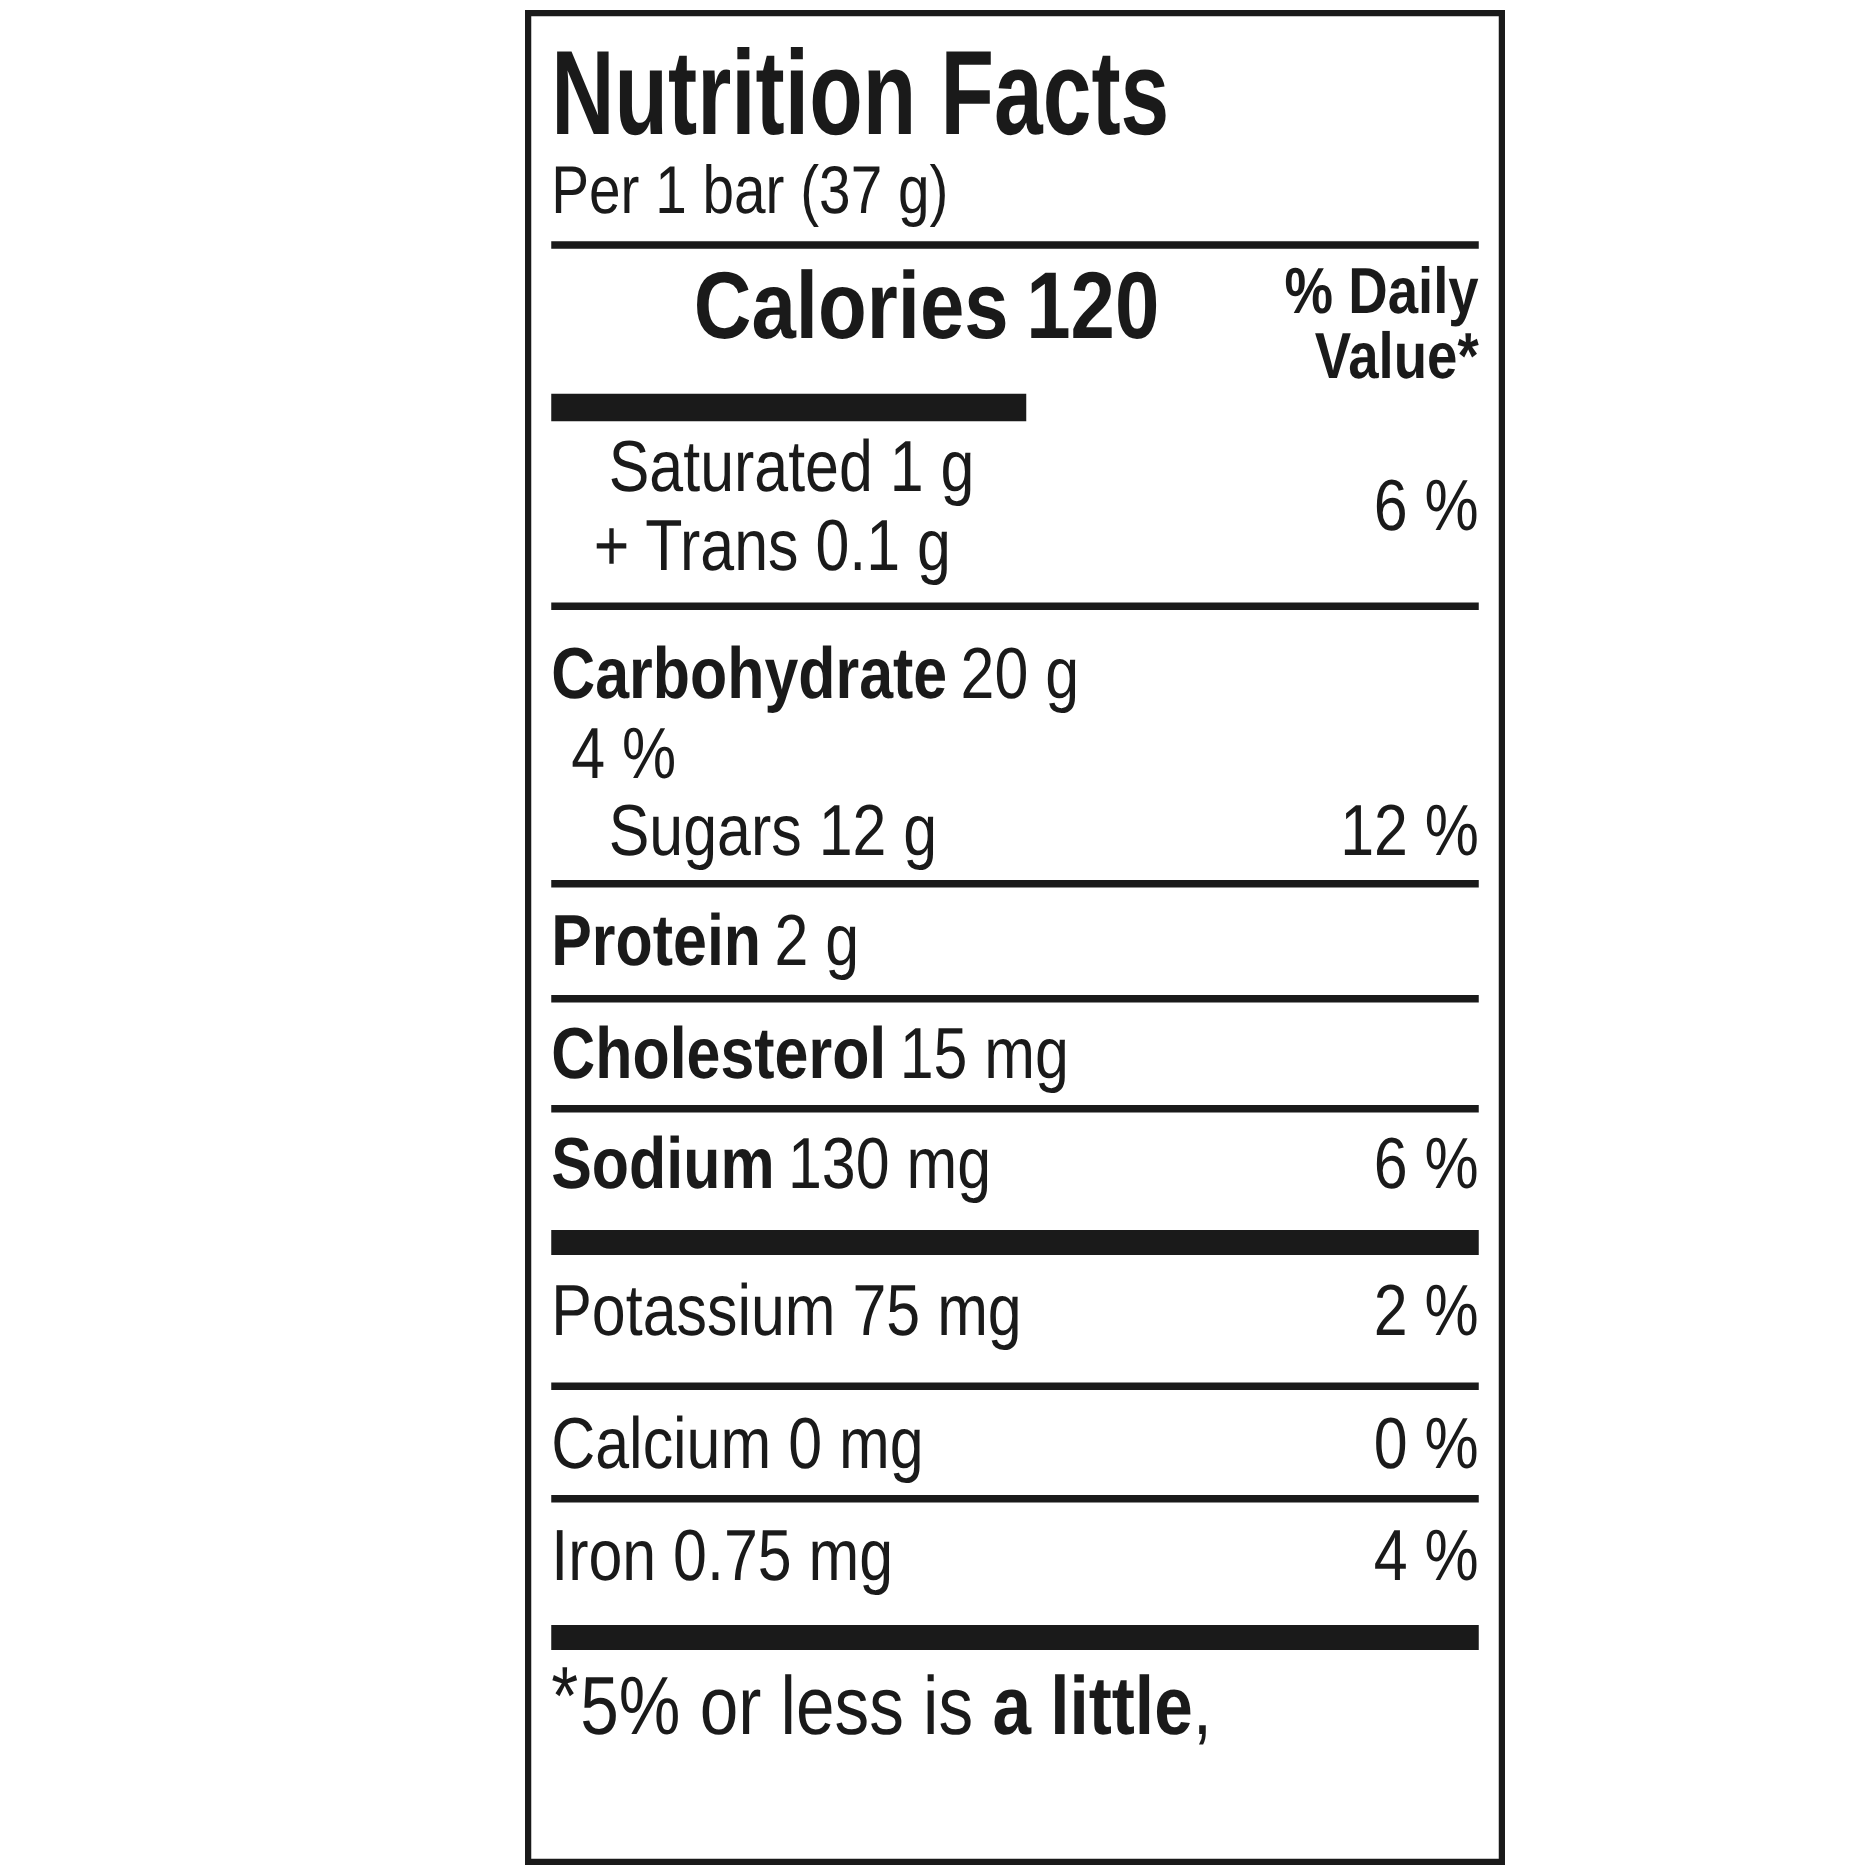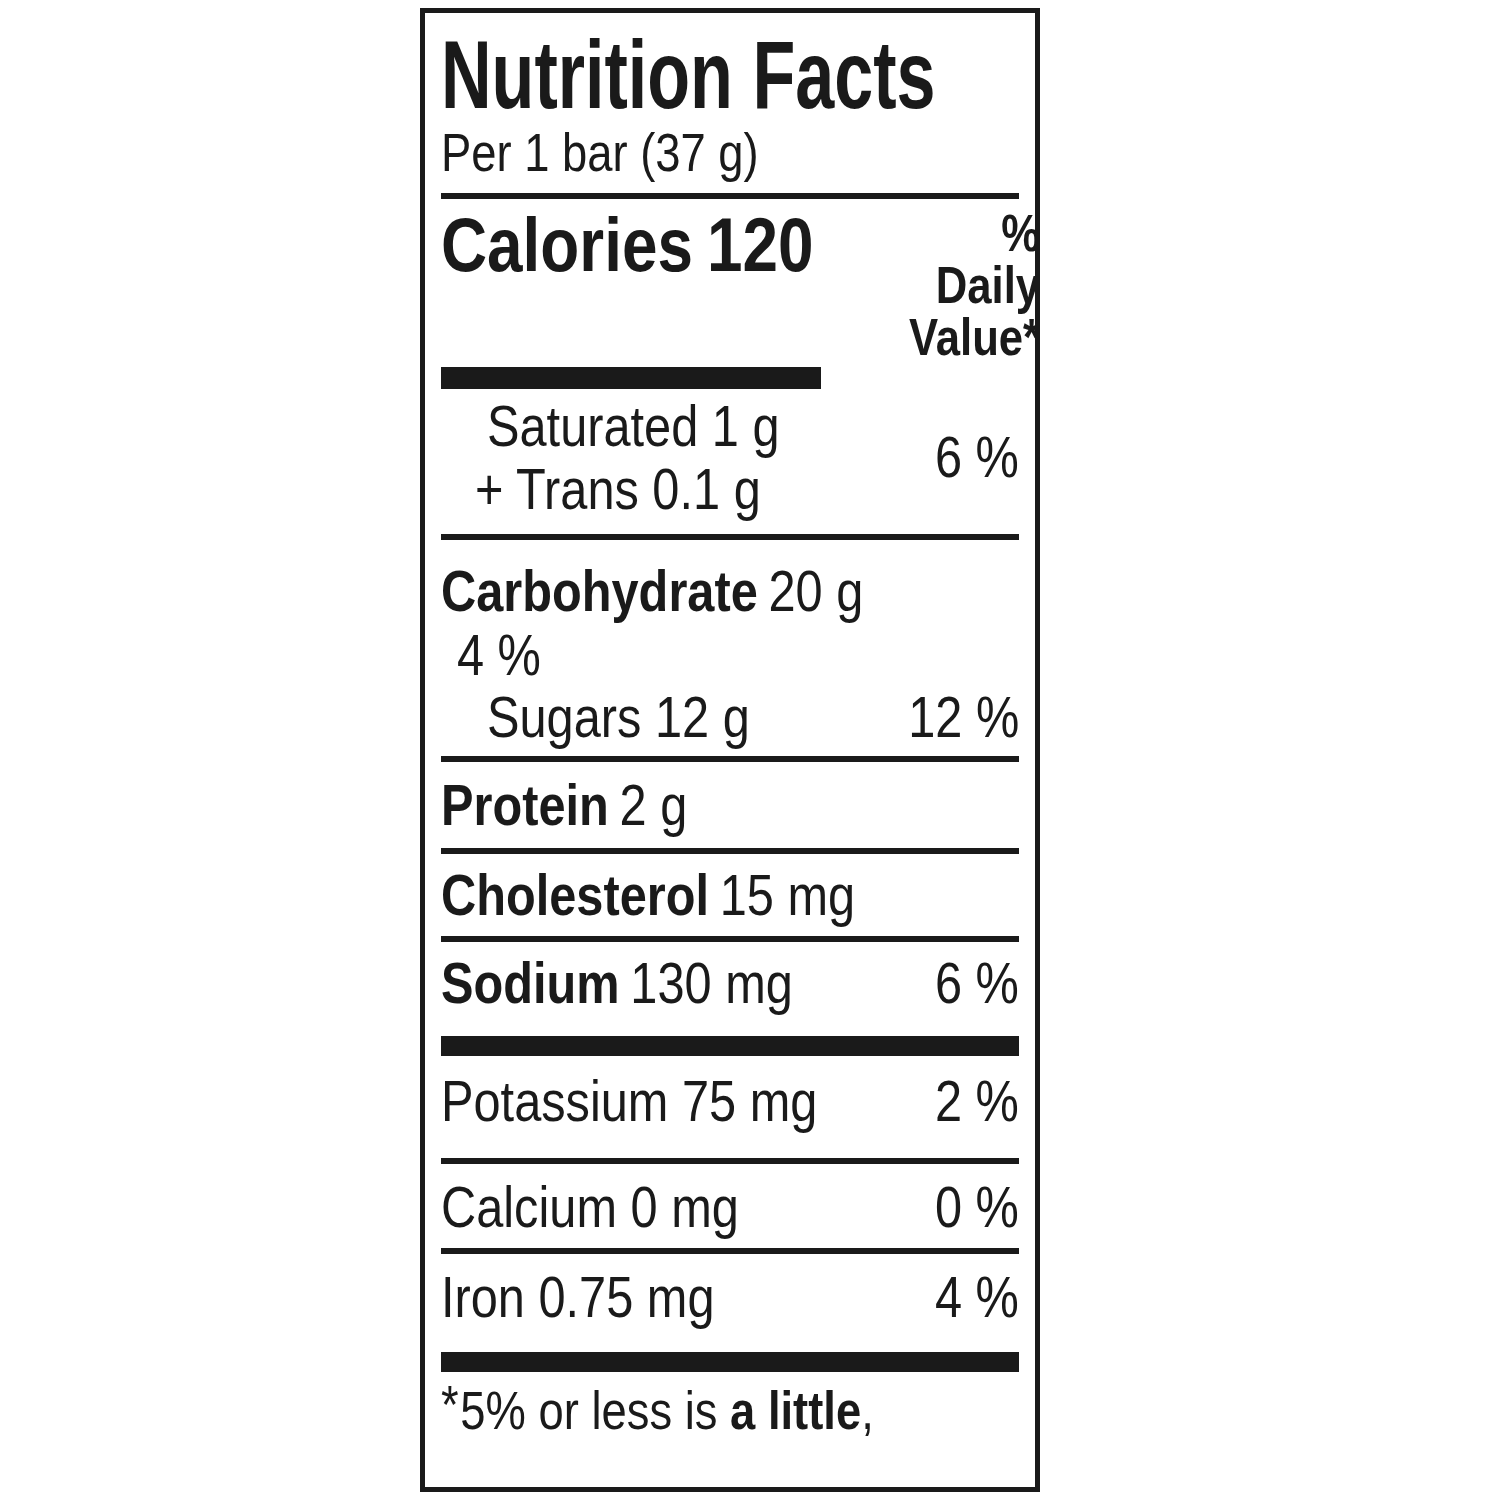--- a/index.html
+++ b/index.html
@@ -11,21 +11,21 @@
     width: 1500px;
     height: 1500px;
     position: relative;
     font-family: "Liberation Sans", "DejaVu Sans", sans-serif;
     color: #1a1a1a;
   }
   .nfl {
     position: absolute;
     left: 420px;
     top: 8px;
-    width: 620px;
+    width: 784px;
     height: 1484px;
     box-sizing: border-box;
     border: 5px solid #1a1a1a;
     background: #ffffff;
     padding: 0 16px;
     overflow: hidden;
   }
   .sx { display: inline-block; transform: scaleX(0.84); transform-origin: left center; white-space: nowrap; }
   .sx-r { display: inline-block; transform: scaleX(0.84); transform-origin: right center; white-space: nowrap; }
   .title {
@@ -44,21 +44,21 @@
     height: 6px;
     background: #1a1a1a;
   }
   .rule-top { margin-top: 14px; }
   .bar {
     height: 20px;
     background: #1a1a1a;
   }
   .cal-row {
     display: flex;
-    justify-content: space-between;
+    justify-content: flex-end;
     align-items: flex-start;
     margin-top: 8px;
   }
   .cal-left {
     font-size: 76px;
     font-weight: bold;
     line-height: 1;
   }
   .dv-head {
     font-size: 52px;
@@ -103,21 +103,21 @@
   .row-protein { padding: 14px 0; text-align: center; }
   .row-chol { padding: 12px 0; }
   .row-sodium { padding: 12px 0; }
   .bar-after-sodium { margin-top: 12px; }
   .row-potassium { padding: 16px 0 28px 0; }
   .row-calcium { padding: 14px 0 12px 0; }
   .row-iron { padding: 14px 0 12px 0; }
   .bar-bottom { margin-top: 14px; }
   .footnote {
     margin-top: 10px;
-    font-size: 54px;
+    font-size: 66px;
     line-height: 1.05;
   }
   .footnote .ast {
     display: inline-block;
     transform: translateY(-0.12em);
     margin-right: 2px;
   }
 </style>
 </head>
 <body>

